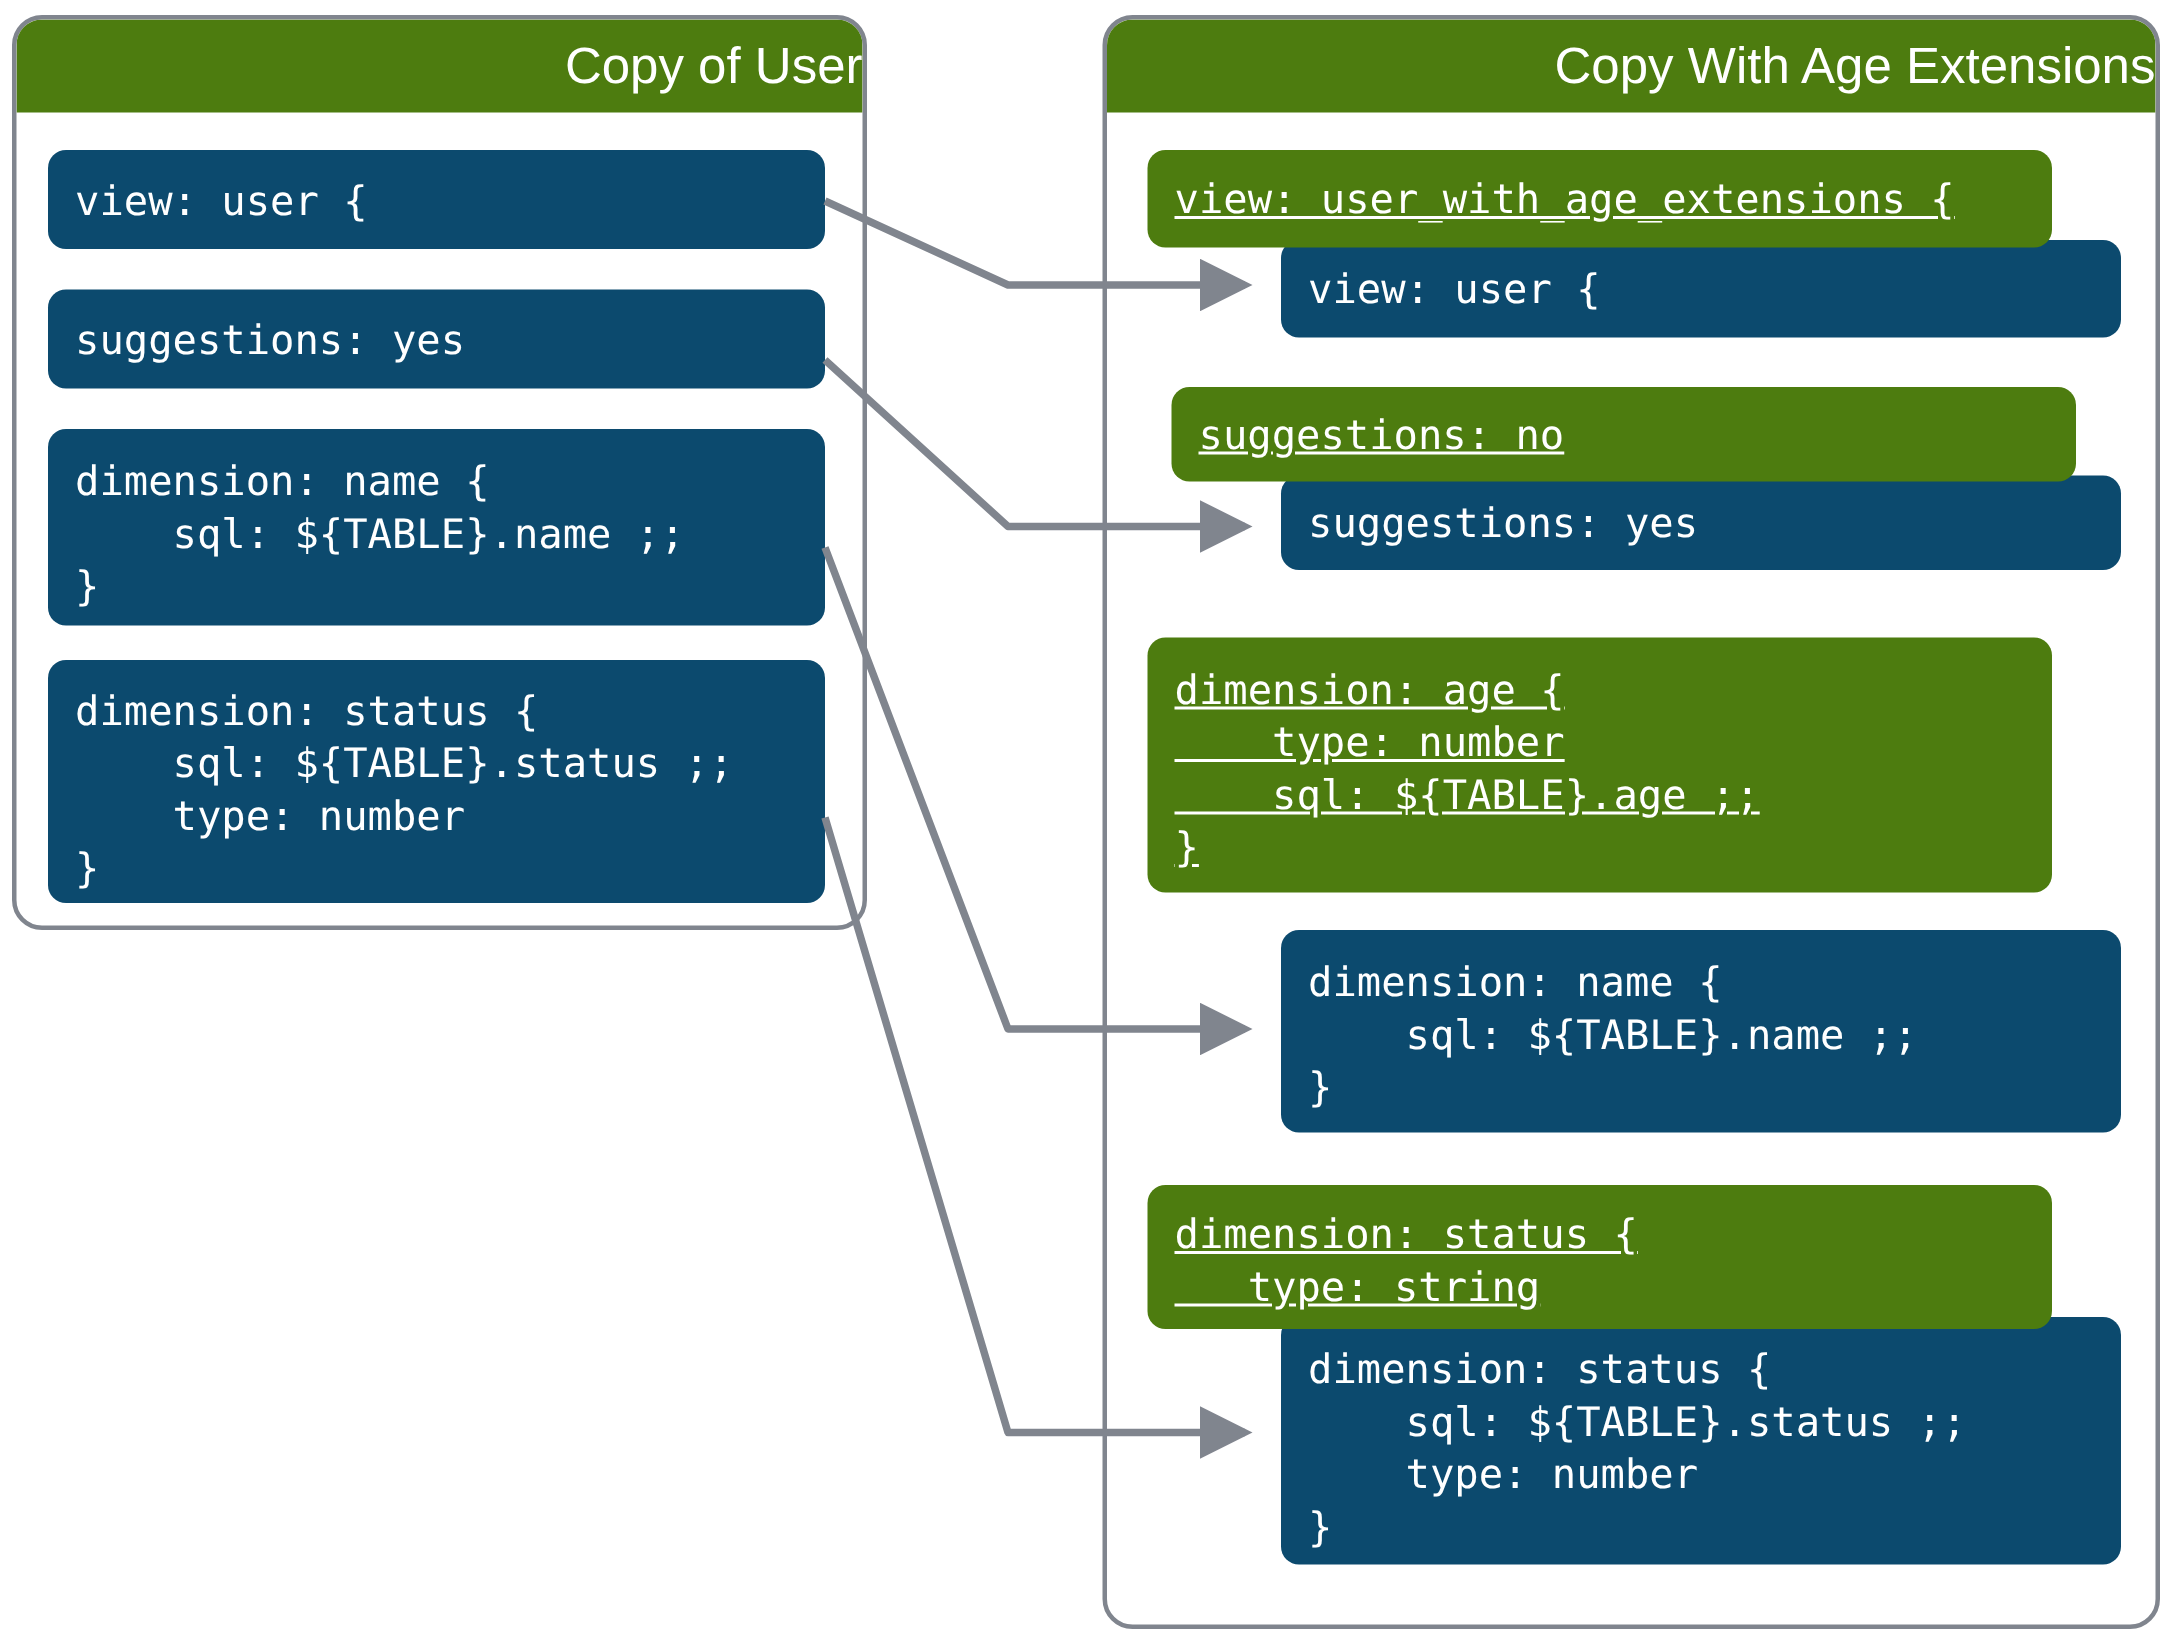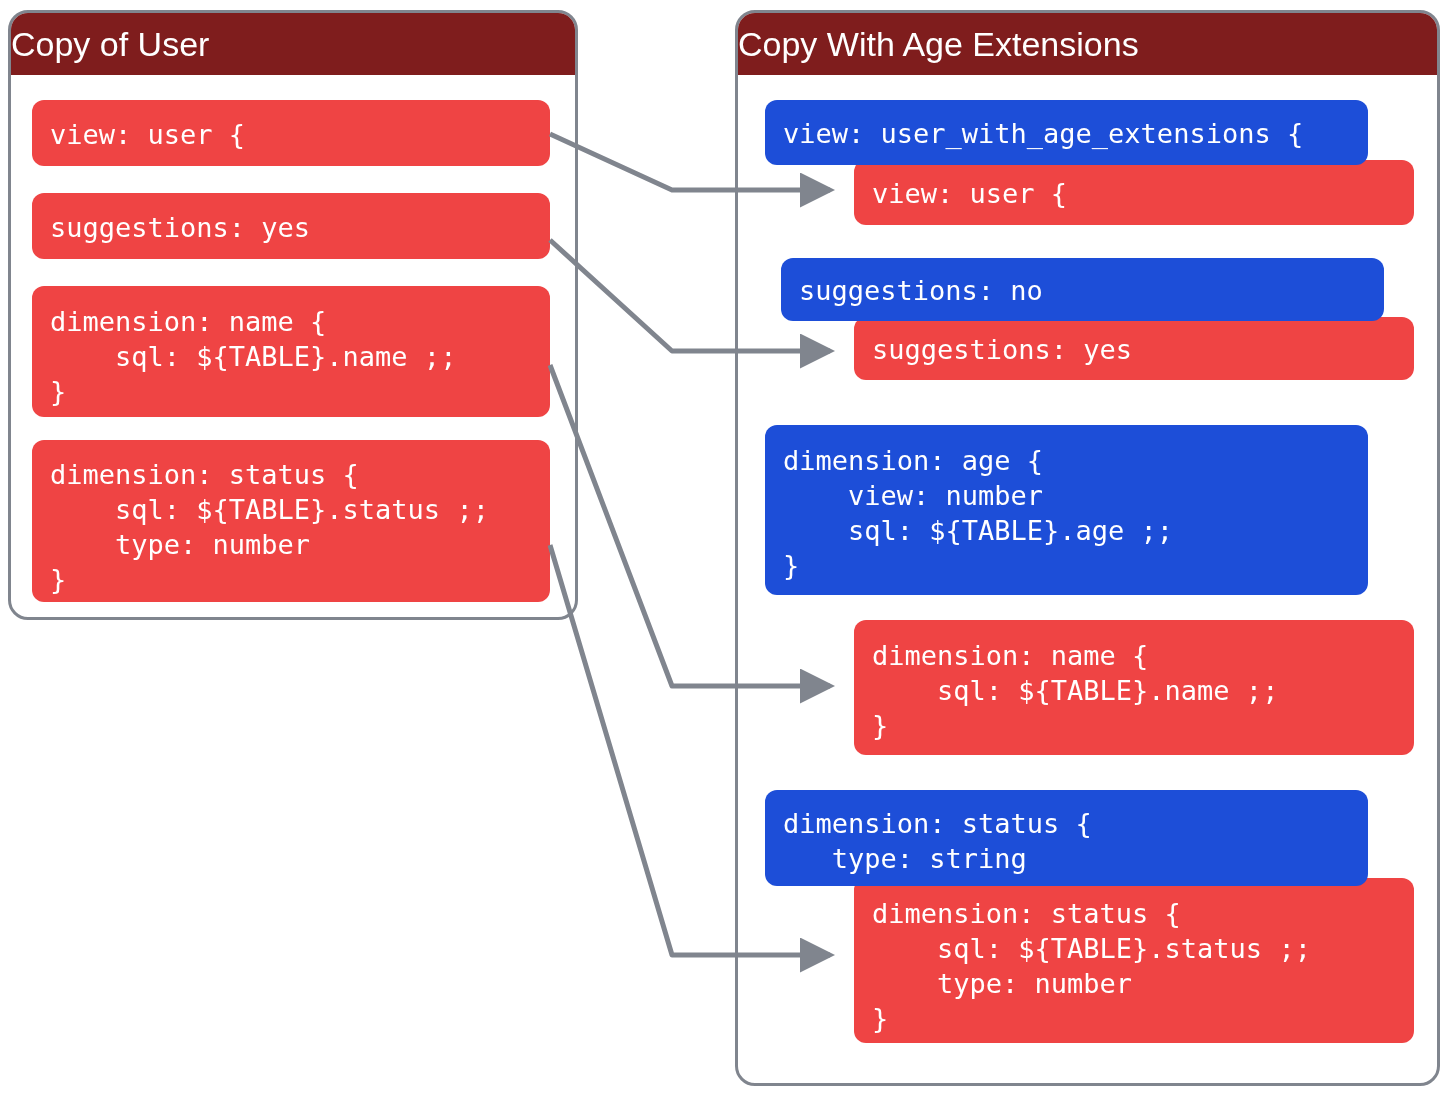--- a/index.html
+++ b/index.html
@@ -12,23 +12,23 @@
   
   .panel{
     position:absolute;
     box-sizing:border-box;
     border:3px solid #80858e;
     border-radius:20px;
     background:#ffffff;
     overflow:hidden;
   }
   .panel-header{
-    background:#7f1d1d;
+    background:#4d7c0f;
     color:#ffffff;
-    text-align:left;
+    text-align:right;
     font-size:34px;
     font-weight:400;
     letter-spacing:0px;
     line-height:62px;
     height:62px;
     width:100%;
     box-sizing:border-box;
   }
   #panel-left{ left:8px;  top:10px;  width:570px;  height:610px; }
   #panel-right{left:735px;top:10px;  width:705px;  height:1076px;}
@@ -39,22 +39,22 @@
     box-sizing:border-box;
     border-radius:12px;
     color:#ffffff;
     font-family:"DejaVu Sans Mono", monospace;
     font-size:27px;
     line-height:35px;
     white-space:pre;
     padding:14px 18px;
     letter-spacing:0px;
   }
-  .dark { background:#ef4444; }
-  .light{ background:#1d4ed8; }
+  .dark { background:#0c4a6e; }
+  .light{ background:#4d7c0f;text-decoration:underline; }
 
   
   #blk-l-view   { left:32px; top:100px; width:518px; height:66px; padding-top:17px;}
   #blk-l-sugg   { left:32px; top:193px; width:518px; height:66px; padding-top:17px;}
   #blk-l-name   { left:32px; top:286px; width:518px; height:131px; padding-top:18px;}
   #blk-l-status { left:32px; top:440px; width:518px; height:162px; padding-top:17px;}
 
   
   #blk-r-view-l   { left:765px;  top:100px; width:603px; height:65px;  padding-top:16px; z-index:3;}
   #blk-r-view-d   { left:854px;  top:160px; width:560px; height:65px;  padding-top:16px; z-index:2;}
@@ -100,21 +100,21 @@
 
   <div class="code-block light" id="blk-r-view-l">view: user_with_age_extensions {</div>
 
   <div class="code-block dark" id="blk-r-view-d">view: user {</div>
 
   <div class="code-block light" id="blk-r-sugg-l">suggestions: no</div>
 
   <div class="code-block dark" id="blk-r-sugg-d">suggestions: yes</div>
 
   <div class="code-block light" id="blk-r-age-l">dimension: age {
-    view: number
+    type: number
     sql: ${TABLE}.age ;;
 }</div>
 
   <div class="code-block dark" id="blk-r-name-d">dimension: name {
     sql: ${TABLE}.name ;;
 }</div>
 
   <div class="code-block light" id="blk-r-status-l">dimension: status {
    type: string</div>
 

